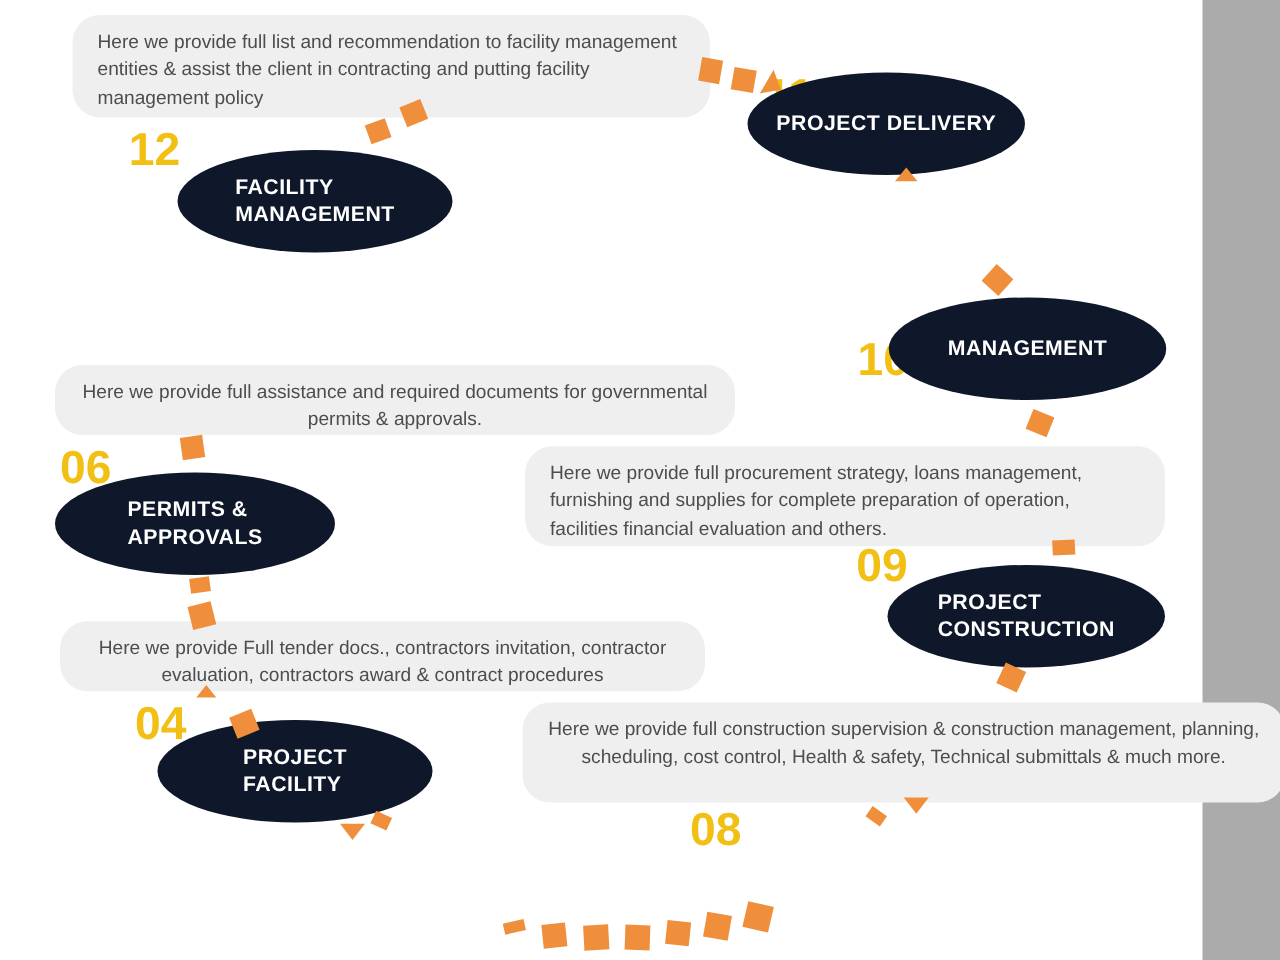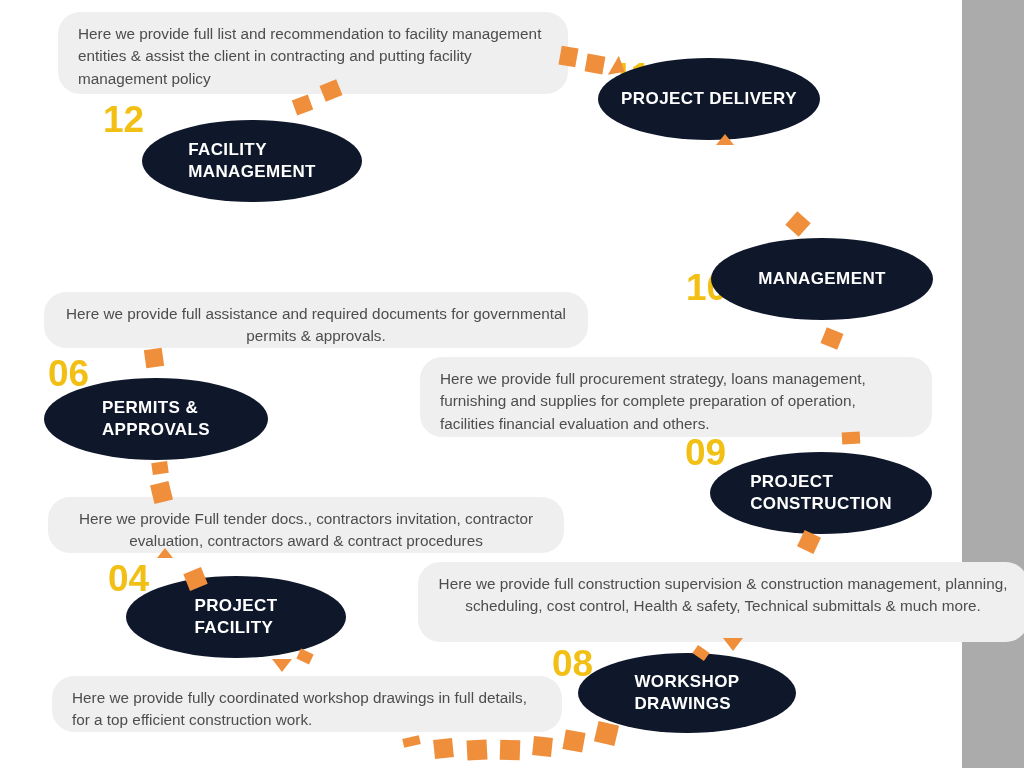--- a/index.html
+++ b/index.html
@@ -139,31 +139,24 @@
   </div>
 
   <div class="dash" style="left:842px; top:432px; width:18px; height:12px; transform:rotate(-3deg);"></div>
 
   <div class="bubble center" style="left:418px; top:562px; width:610px; height:80px;">Here we provide full construction supervision &amp; construction management, planning, scheduling, cost control, Health &amp; safety, Technical submittals &amp; much more.</div>
 
   <div class="dash" style="left:800px; top:533px; width:18px; height:18px; transform:rotate(25deg);"></div>
 
   <div class="step-num" style="left:552px; top:645px;">08</div>
 
-  <div class="ellipse" style="left:578px; top:653px; width:218px; height:80px;">
-    <div>
-      <span>WORKSHOP</span>
-      <span>DRAWINGS</span>
-    </div>
-  </div>
 
   <div class="dash tri" style="left:723px; top:638px; border-left:10px solid transparent; border-right:10px solid transparent; border-top:13px solid #ef8f3c;"></div>
   <div class="dash" style="left:694px; top:648px; width:14px; height:10px; transform:rotate(35deg);"></div>
 
-  <div class="bubble left" style="left:52px; top:676px; width:510px; height:56px;">Here we provide fully coordinated workshop drawings in full details, for a top efficient construction work.</div>
 
   <div class="dash" style="left:403px; top:737px; width:17px; height:9px; transform:rotate(-13deg);"></div>
   <div class="dash" style="left:434px; top:739px; width:19px; height:19px; transform:rotate(-6deg);"></div>
   <div class="dash" style="left:467px; top:740px; width:20px; height:20px; transform:rotate(-3deg);"></div>
   <div class="dash" style="left:500px; top:740px; width:20px; height:20px; transform:rotate(2deg);"></div>
   <div class="dash" style="left:533px; top:737px; width:19px; height:19px; transform:rotate(6deg);"></div>
   <div class="dash" style="left:564px; top:731px; width:20px; height:20px; transform:rotate(10deg);"></div>
   <div class="dash" style="left:596px; top:723px; width:21px; height:21px; transform:rotate(13deg);"></div>
 
   <div class="bubble center" style="left:48px; top:497px; width:516px; height:56px;">Here we provide Full tender docs., contractors invitation, contractor evaluation, contractors award &amp; contract procedures</div>

